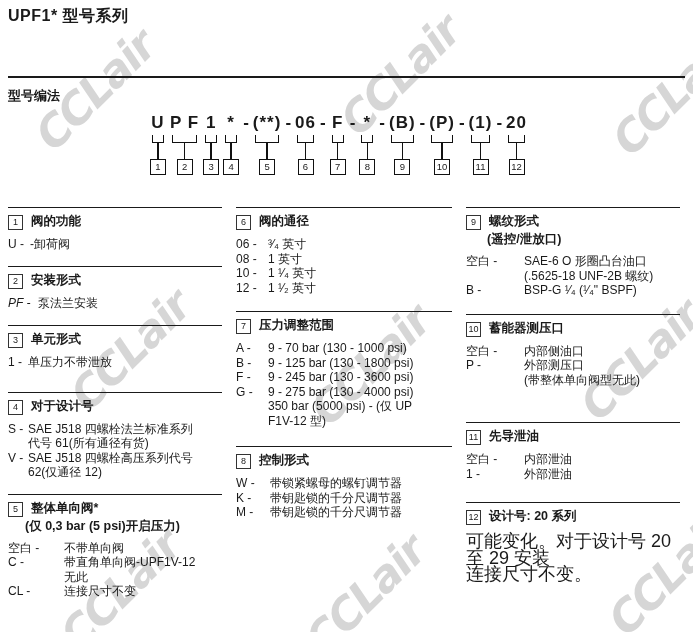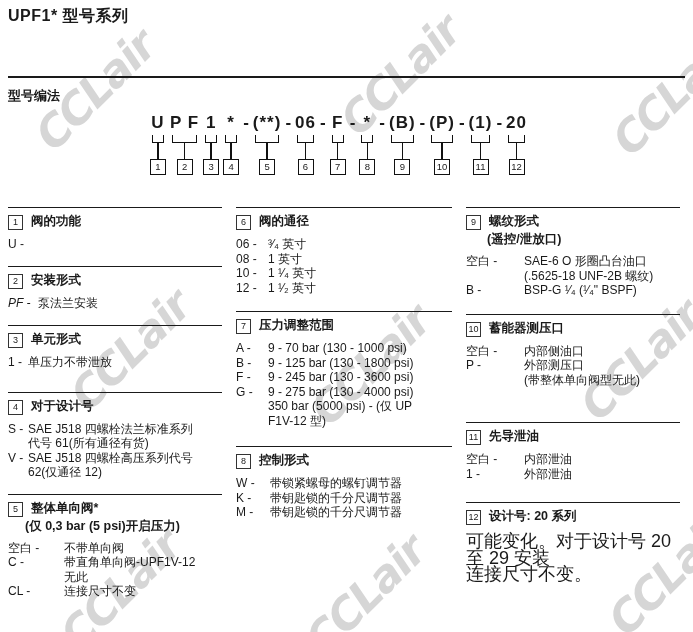--- a/index.html
+++ b/index.html
@@ -169,20 +169,21 @@
 
     <div class="col col1">
         <div class="section sec-1">
           <div class="sec-head">
             <span class="hnum">1</span>
             <span class="htitle">阀的功能</span>
           </div>
           <div class="items">
             <div class="item">
               <span class="code">U -</span>
+              <span class="desc">-卸荷阀</span>
             </div>
           </div>
         </div>
         <div class="section sec-2">
           <div class="sec-head">
             <span class="hnum">2</span>
             <span class="htitle">安装形式</span>
           </div>
           <div class="items">
             <div class="item">

